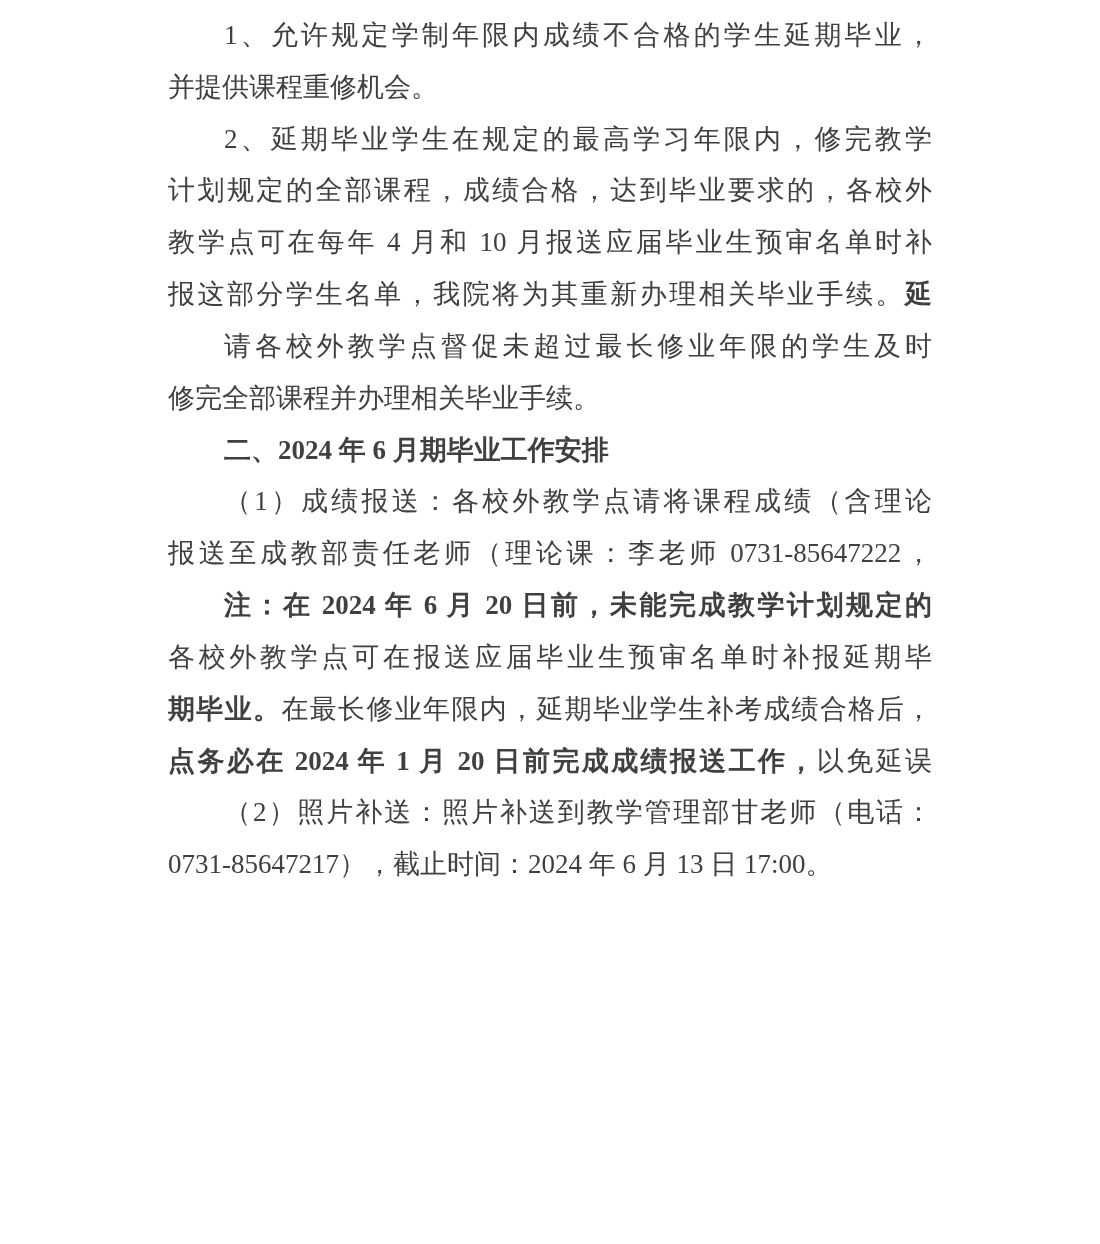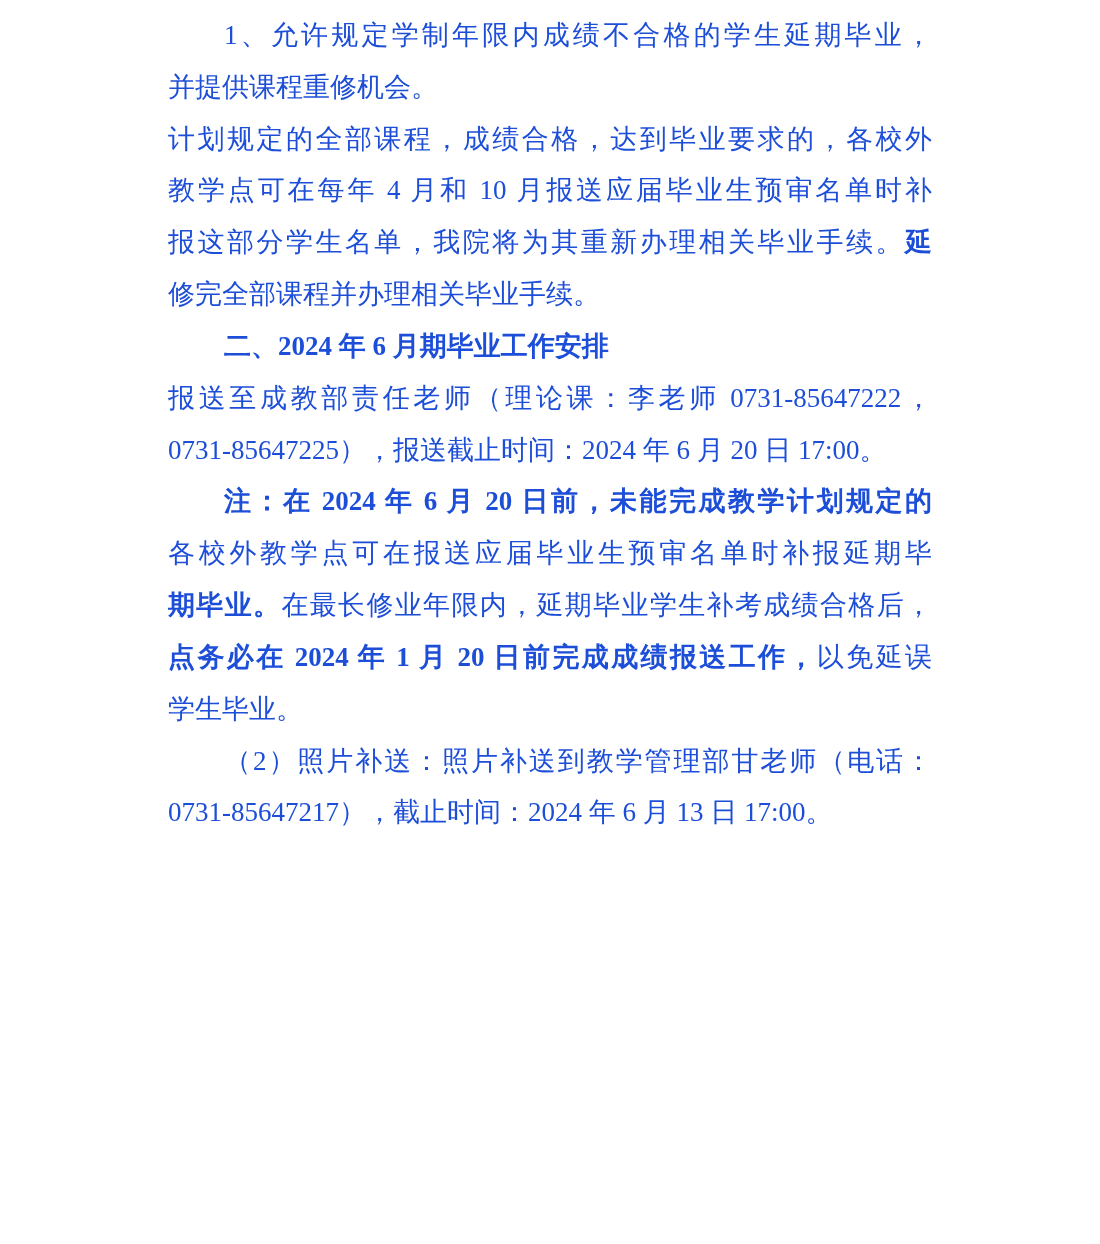--- a/index.html
+++ b/index.html
@@ -18,21 +18,21 @@
   .doc {
     position: absolute;
     left: 168px;
     top: 10px;
     width: 764px;
   }
   .line {
     height: 51.83px;
     line-height: 51.83px;
     font-size: 27px;
-    color: #1d4ed8;
+    color: #404040;
     white-space: normal;
     overflow: visible;
   }
   .line.j {
     text-align: justify;
     text-align-last: justify;
     text-justify: inter-character;
   }
   .line.l {
     text-align: right;
@@ -44,28 +44,29 @@
   .run { font-weight: normal; }
   .run.b { font-weight: bold; }
 </style>
 </head>
 <body>
 
 <div class="page" style="background: rgb(255, 255, 255);">
   <div class="doc" style="color: rgb(26, 26, 26);">
       <div class="line j indent"><span class="run">1、允许规定学制年限内成绩不合格的学生延期毕业，</span></div>
       <div class="line l"><span class="run">并提供课程重修机会。</span></div>
+      <div class="line j indent"><span class="run">2、延期毕业学生在规定的最高学习年限内，修完教学</span></div>
       <div class="line j"><span class="run">计划规定的全部课程，成绩合格，达到毕业要求的，各校外</span></div>
       <div class="line j"><span class="run">教学点可在每年 4 月和 10 月报送应届毕业生预审名单时补</span></div>
       <div class="line j"><span class="run">报这部分学生名单，我院将为其重新办理相关毕业手续。</span><span class="run b">延</span></div>
+      <div class="line j indent"><span class="run">请各校外教学点督促未超过最长修业年限的学生及时</span></div>
       <div class="line l"><span class="run">修完全部课程并办理相关毕业手续。</span></div>
       <div class="line l indent"><span class="run b">二、2024 年 6 月期毕业工作安排</span></div>
+      <div class="line j indent"><span class="run">（1）成绩报送：各校外教学点请将课程成绩（含理论</span></div>
       <div class="line j"><span class="run">报送至成教部责任老师（理论课：李老师 0731-85647222，</span></div>
-      <div class="line l"><span class="run">0731-85647225），报送截止时间：2024 年 6 月 20 日 17:00。</span></div>
       <div class="line j indent"><span class="run b">注：在 2024 年 6 月 20 日前，未能完成教学计划规定的</span></div>
       <div class="line j"><span class="run">各校外教学点可在报送应届毕业生预审名单时补报延期毕</span></div>
       <div class="line j"><span class="run b">期毕业。</span><span class="run">在最长修业年限内，延期毕业学生补考成绩合格后，</span></div>
       <div class="line j"><span class="run b">点务必在 2024 年 1 月 20 日前完成成绩报送工作，</span><span class="run">以免延误</span></div>
-      <div class="line l"><span class="run">学生毕业。</span></div>
       <div class="line j indent"><span class="run">（2）照片补送：照片补送到教学管理部甘老师（电话：</span></div>
       <div class="line l"><span class="run">0731-85647217），截止时间：2024 年 6 月 13 日 17:00。</span></div>
     </div>
 </div>
 
 </body></html>

